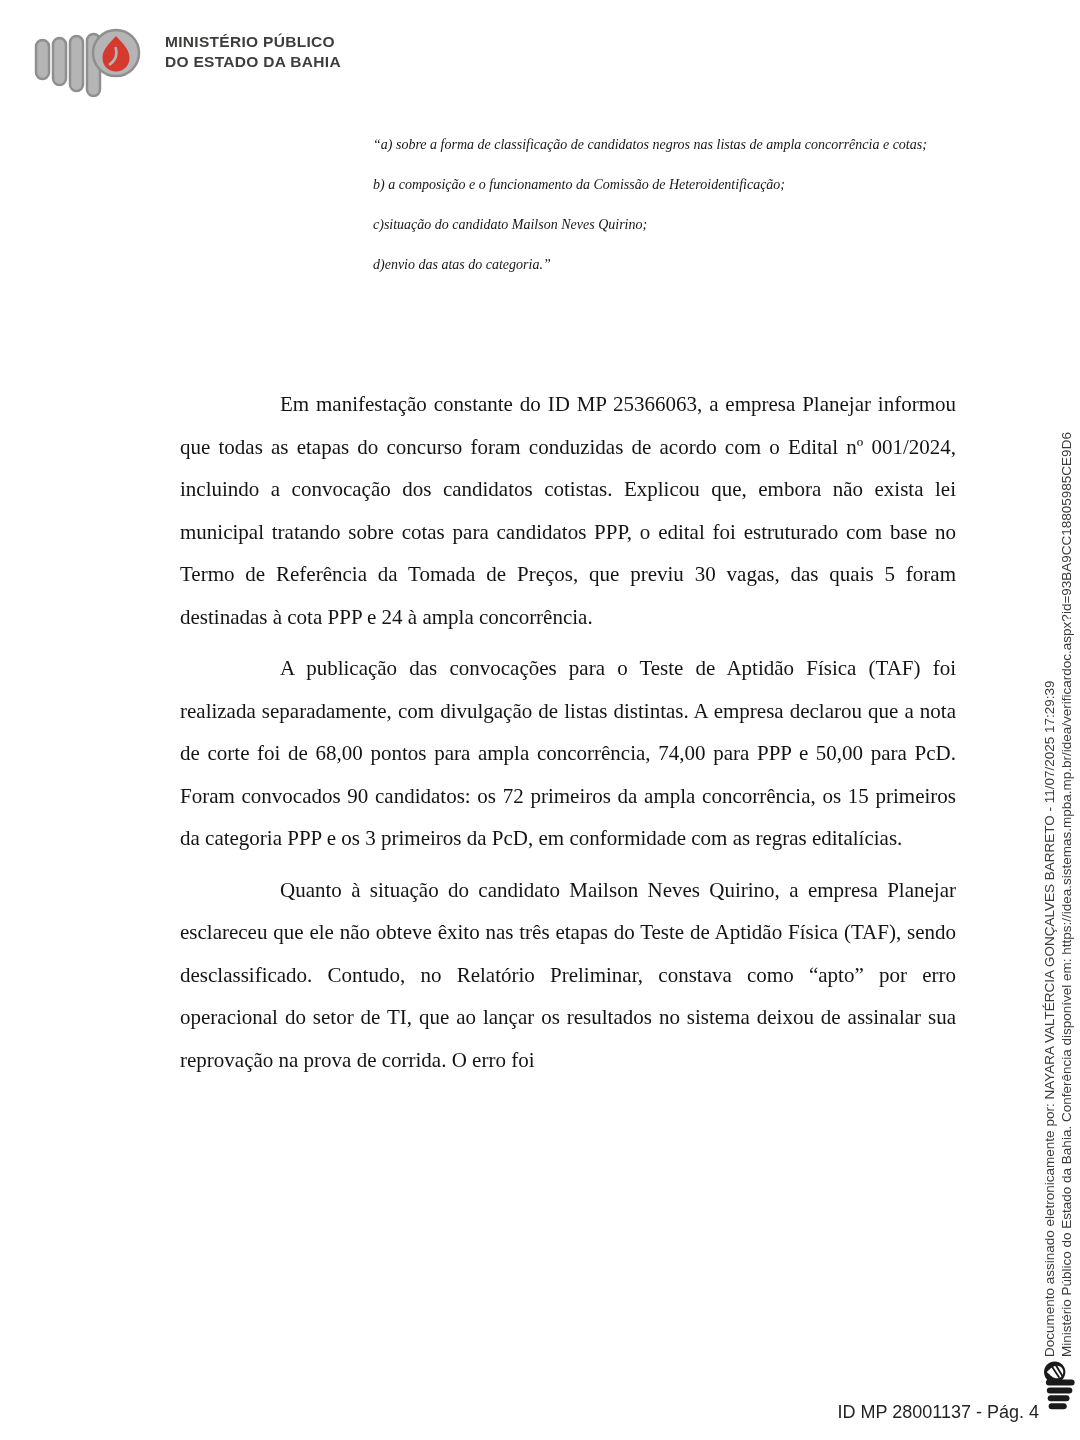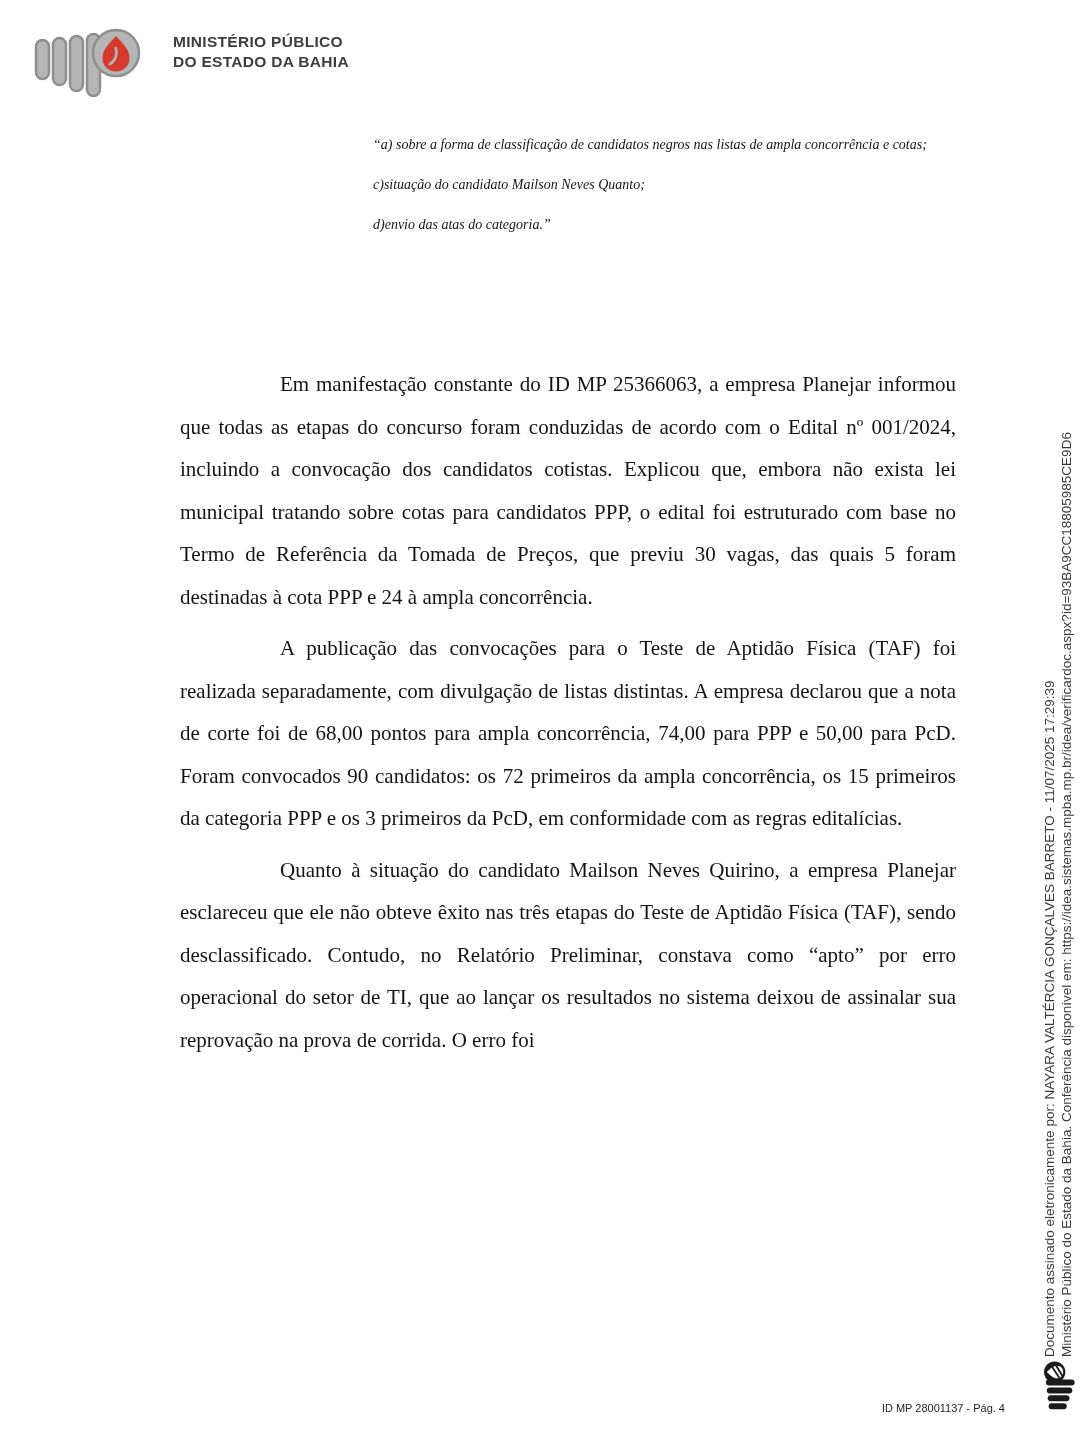--- a/index.html
+++ b/index.html
@@ -10,21 +10,21 @@
     height: 1440px;
     background: #ffffff;
     overflow: hidden;
     font-family: "Liberation Serif", serif;
   }
 
   
   .letterhead { position: absolute; left: 30px; top: 16px; display: flex; align-items: flex-start; }
   .logo-svg { display: block; }
   .org-name {
-    margin-left: 18px;
+    margin-left: 10px;
     margin-top: 16px;
     font-family: "Liberation Sans", sans-serif;
     font-weight: bold;
     font-size: 15.5px;
     line-height: 19.5px;
     letter-spacing: 0.3px;
     color: #3d3d3c;
   }
 
   
@@ -37,21 +37,21 @@
     font-size: 14px;
     line-height: 40px;
     color: #161616;
     text-align: justify;
   }
 
   
   .doc-body {
     position: absolute;
     left: 180px;
-    top: 363px;
+    top: 383px;
     width: 776px;
     font-size: 21px;
     line-height: 42.5px;
     color: #141414;
     text-align: justify;
   }
   .doc-body p { text-indent: 100px; margin-bottom: 9px; }
 
   
   .stamp {
@@ -65,25 +65,25 @@
     font-size: 13.5px;
     line-height: 16.5px;
     color: #3a3a3a;
     white-space: nowrap;
   }
 
   
   .page-label {
     position: absolute;
     top: 1402px;
-    left: 705px;
+    left: 739px;
     width: 300px;
     text-align: right;
     font-family: "Liberation Sans", sans-serif;
-    font-size: 11px;
+    font-size: 18px;
     color: #242424;
   }
   .footer-logo {
     position: absolute;
     left: 1028px;
     top: 1362px;
     transform: rotate(-90deg);
   }
 </style>
 </head>
@@ -104,21 +104,22 @@
       <path fill="none" stroke="#b5b5b5" stroke-width="2.5" d="M79 49 C 85 45, 88 39, 85.5 31"></path>
     </svg>
     <div class="org-name">
       <div>MINISTÉRIO PÚBLICO</div>
       <div>DO ESTADO DA BAHIA</div>
     </div>
   </header>
 
   <section class="quote-block">
     <p>“a) sobre a forma de classificação de candidatos negros nas listas de ampla concorrência e cotas;</p>
-    <p>c)situação do candidato Mailson Neves Quanto;</p>
+    <p>b) a composição e o funcionamento da Comissão de Heteroidentificação;</p>
+    <p>c)situação do candidato Mailson Neves Quirino;</p>
     <p>d)envio das atas do categoria.”</p>
   </section>
 
   <main class="doc-body">
     <p>Em manifestação constante do ID MP 25366063, a empresa Planejar informou que todas as etapas do concurso foram conduzidas de acordo com o Edital nº 001/2024, incluindo a convocação dos candidatos cotistas. Explicou que, embora não exista lei municipal tratando sobre cotas para candidatos PPP, o edital foi estruturado com base no Termo de Referência da Tomada de Preços, que previu 30 vagas, das quais 5 foram destinadas à cota PPP e 24 à ampla concorrência.</p>
     <p>A publicação das convocações para o Teste de Aptidão Física (TAF) foi realizada separadamente, com divulgação de listas distintas. A empresa declarou que a nota de corte foi de 68,00 pontos para ampla concorrência, 74,00 para PPP e 50,00 para PcD. Foram convocados 90 candidatos: os 72 primeiros da ampla concorrência, os 15 primeiros da categoria PPP e os 3 primeiros da PcD, em conformidade com as regras editalícias.</p>
     <p>Quanto à situação do candidato Mailson Neves Quirino, a empresa Planejar esclareceu que ele não obteve êxito nas três etapas do Teste de Aptidão Física (TAF), sendo desclassificado. Contudo, no Relatório Preliminar, constava como “apto” por erro operacional do setor de TI, que ao lançar os resultados no sistema deixou de assinalar sua reprovação na prova de corrida. O erro foi</p>
   </main>
 
   <div class="stamp">

